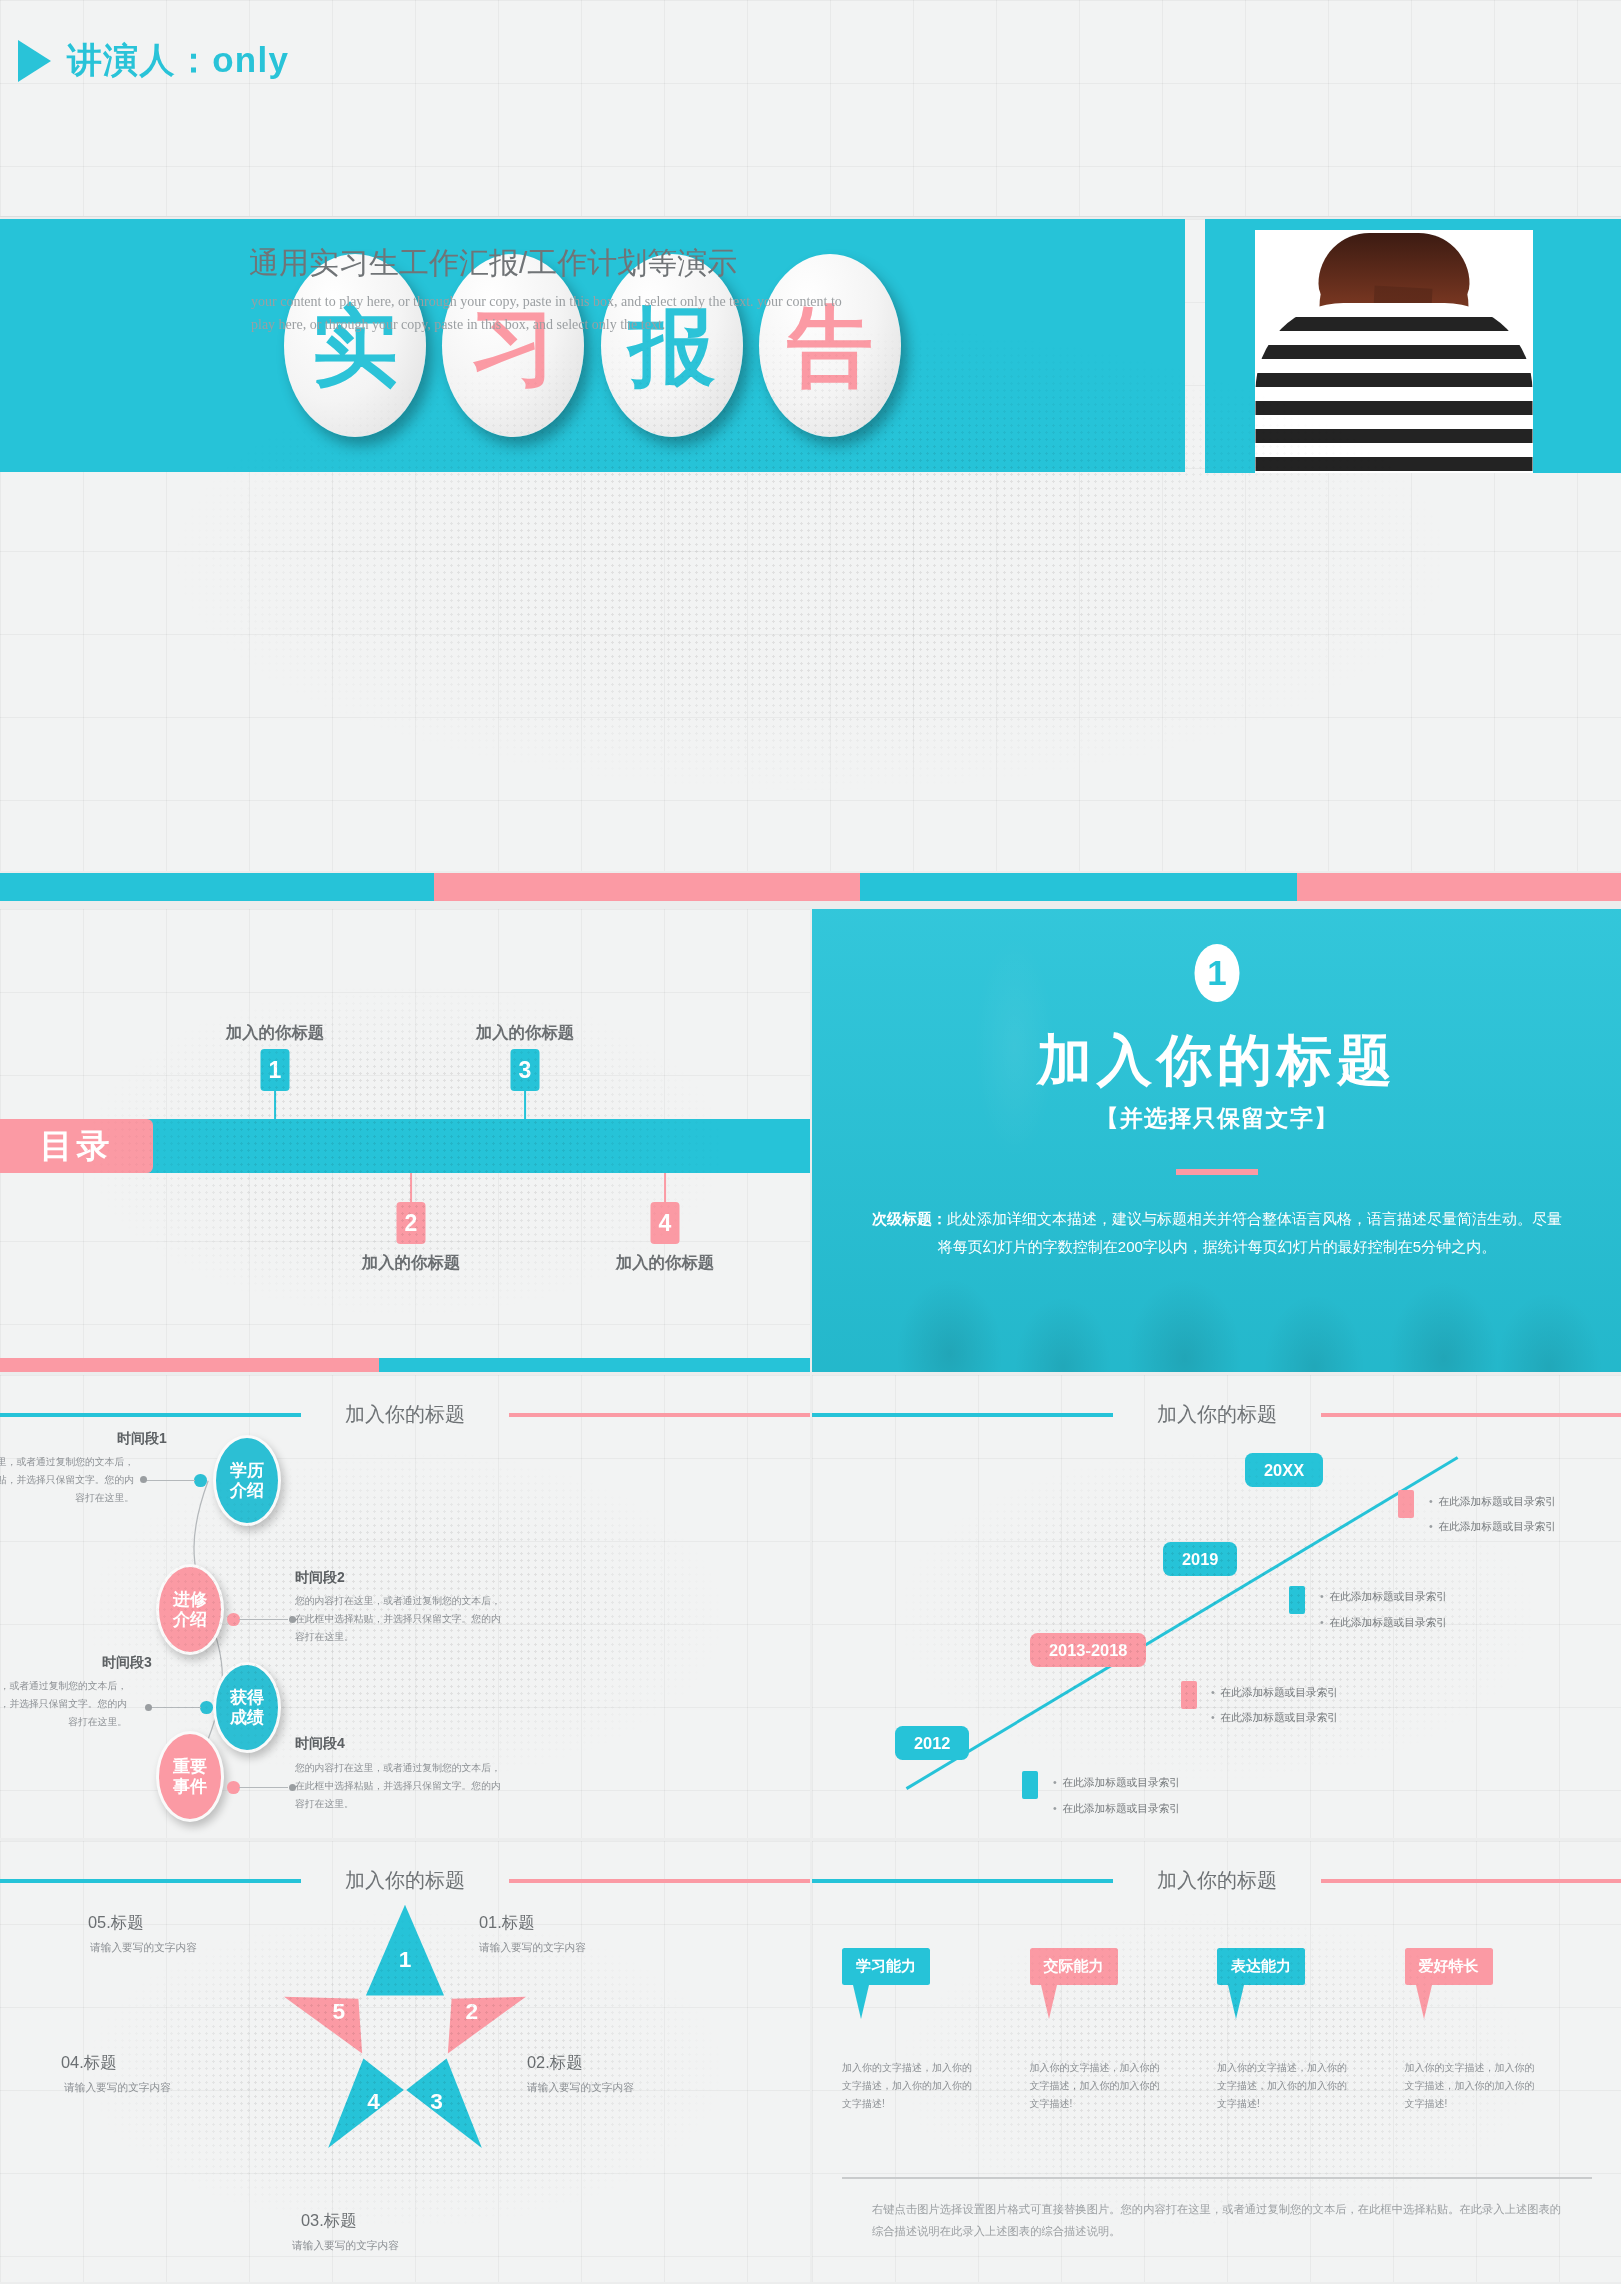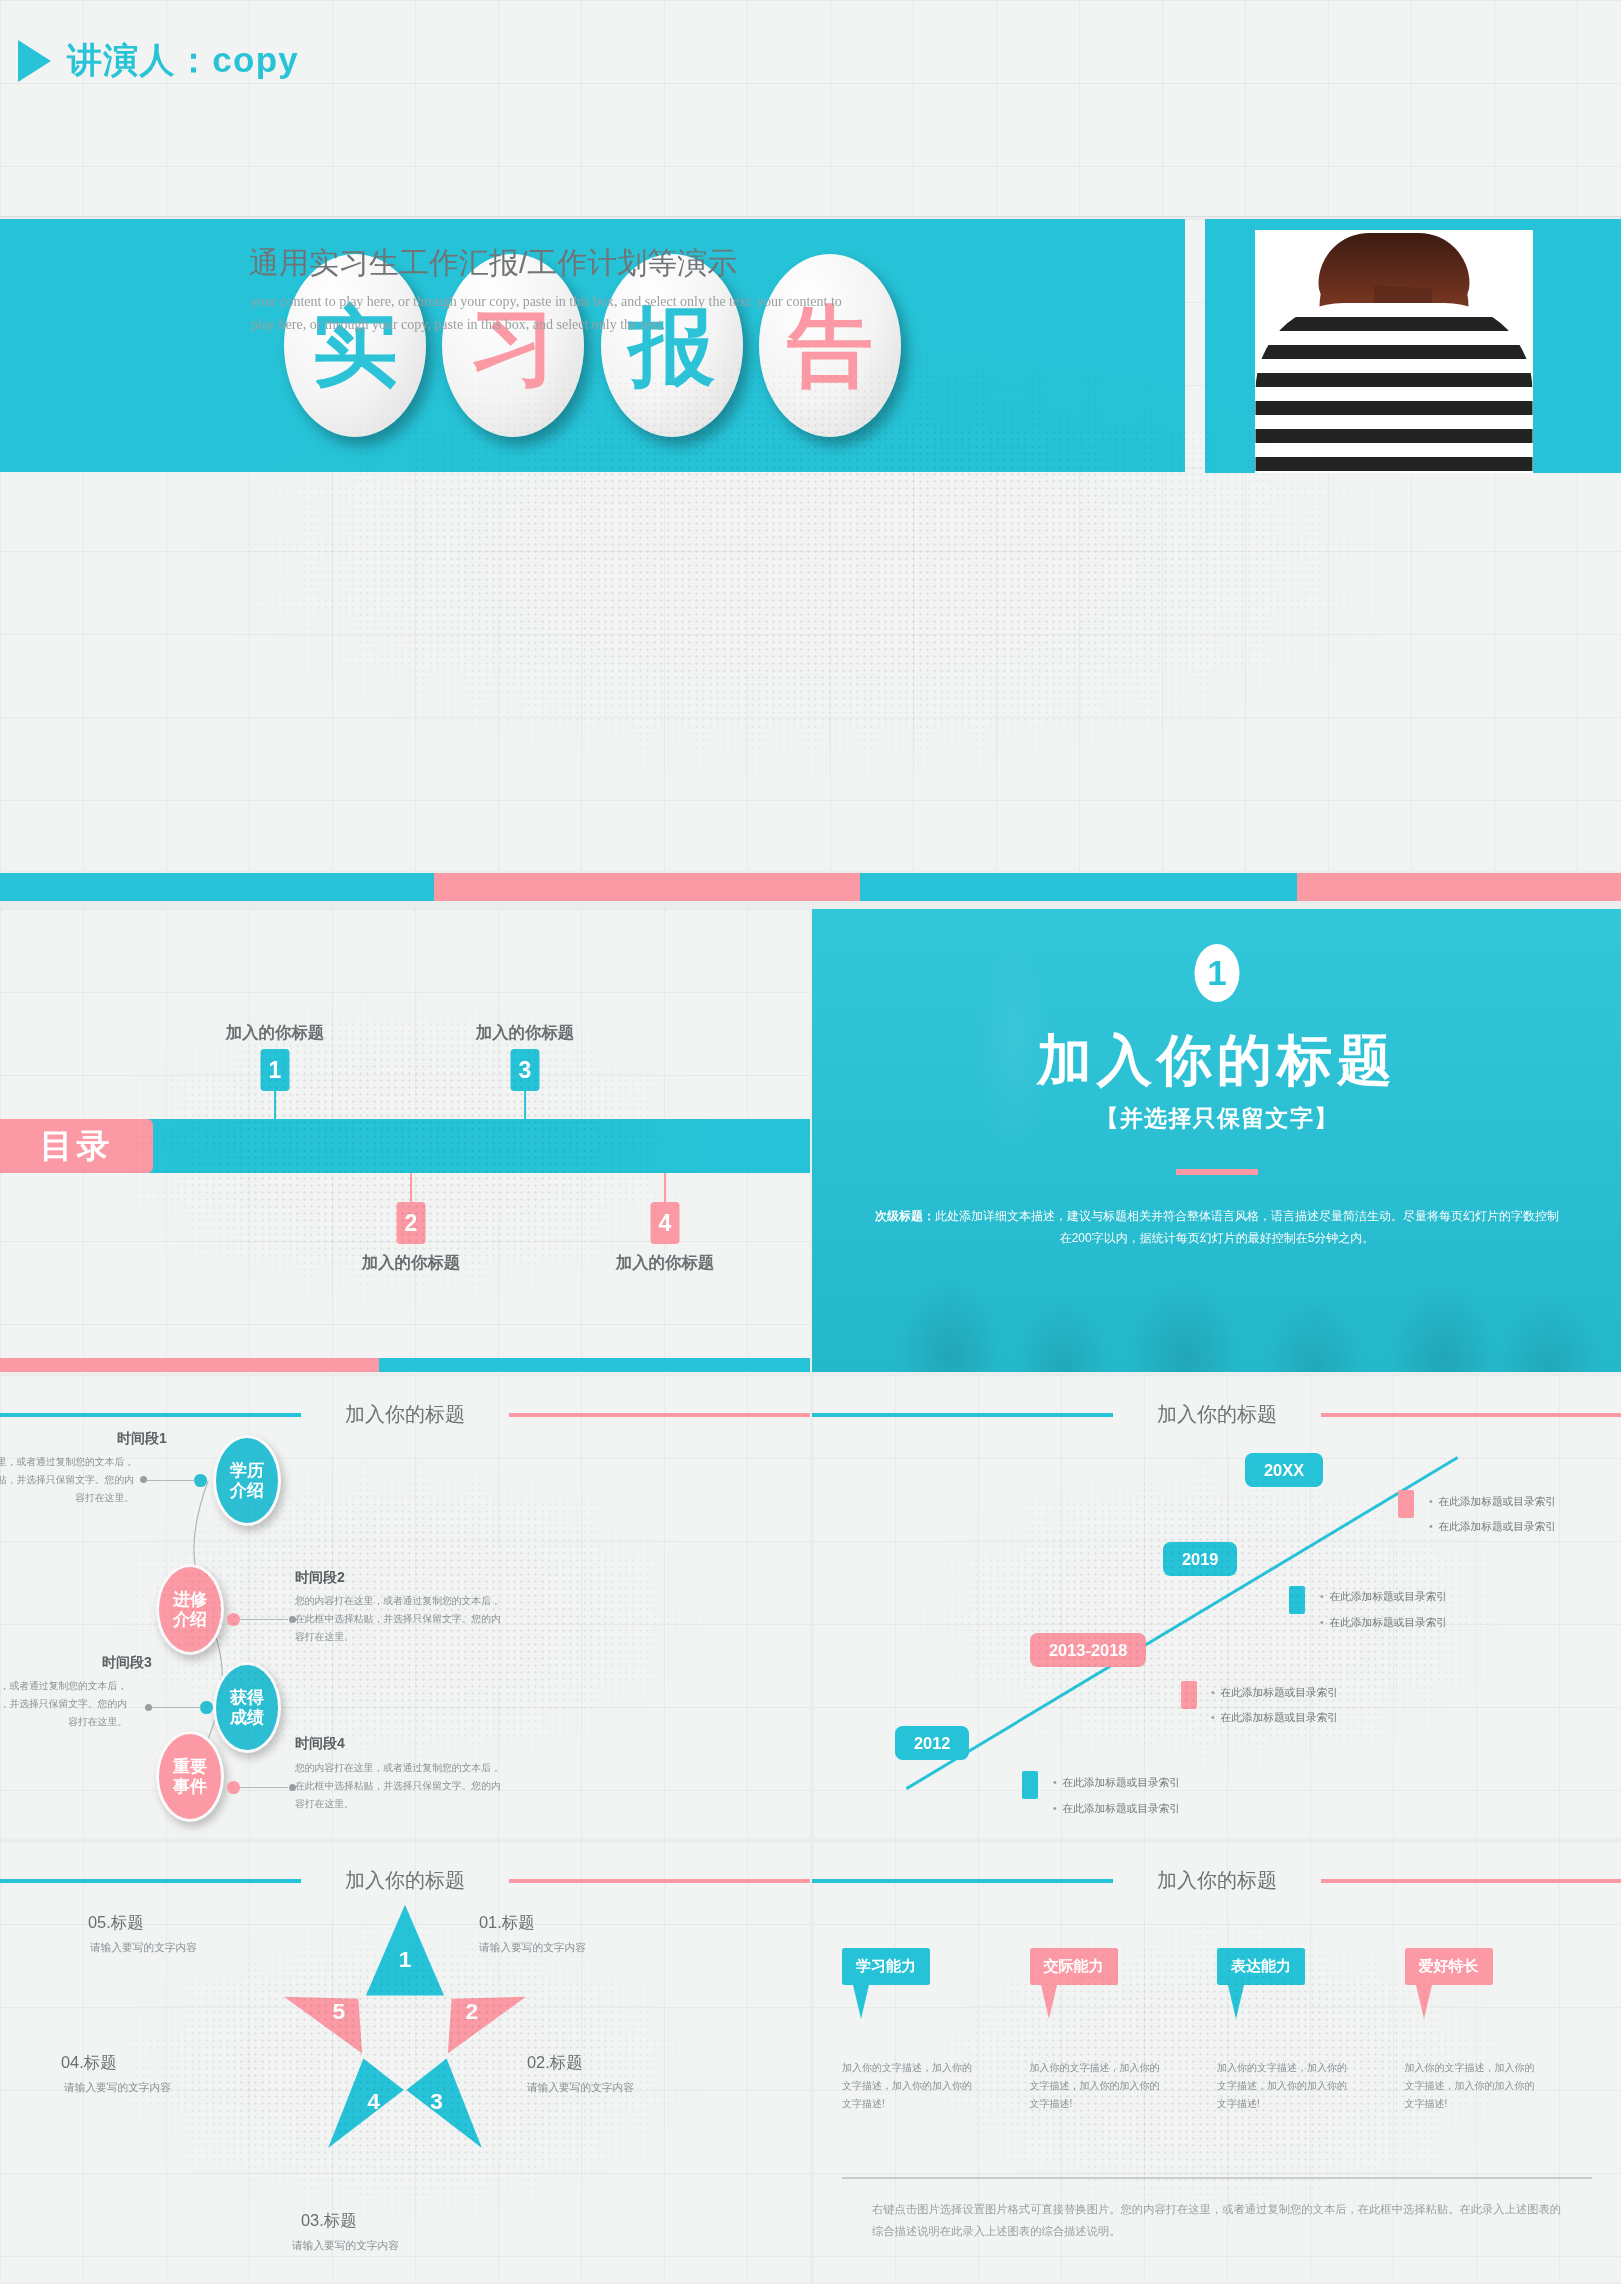--- a/index.html
+++ b/index.html
@@ -155,21 +155,21 @@
     position:absolute; left:50%; top:115px; transform:translateX(-50%);
     font-size:55px; font-weight:bold; color:#fff; letter-spacing:5px; white-space:nowrap;
   }
   #sec-sub{
     position:absolute; left:50%; top:194px; transform:translateX(-50%);
     font-size:23px; font-weight:bold; color:#fff; letter-spacing:1.3px; white-space:nowrap;
   }
   #sec-rule{ position:absolute; left:50%; top:260px; transform:translateX(-50%); width:82px; height:6.3px; background:#fb9aa4; }
   #sec-body{
     position:absolute; left:50%; top:296px; transform:translateX(-50%);
-    width:693px; text-align:center; font-size:12px; line-height:1.85; color:#ffffff;
+    width:693px; text-align:center; font-size:15px; line-height:1.85; color:#ffffff;
   }
   #sec-body b{ font-weight:bold; }
 
   
   .sl-head{ position:absolute; left:0; top:24px; width:100%; height:31.5px; display:flex; align-items:center; }
   .sl-head .line{ height:4.4px; flex:1; }
   .sl-head .line.cy{ background:#26c3d8; }
   .sl-head .line.pk{ background:#fb9aa4; }
   .sl-head .htxt{ font-size:20px; color:#6f7376; padding:0 44px; white-space:nowrap; }
 
@@ -243,21 +243,21 @@
   }
 </style>
 </head>
 <body>
 
 <div id="page">
 
   <div id="header" class="grid-bg">
     <div class="hdr-inner">
       <div id="hdr-tri"></div>
-      <div id="hdr-text">讲演人：copy</div>
+      <div id="hdr-text">讲演人：only</div>
     </div>
   </div>
 
   <div id="slide-title" class="grid-bg dots-bg">
     <div id="title-cyan-band"></div>
 
     <div id="title-bubbles">
       <div class="tb cy">实</div>
       <div class="tb pk">习</div>
       <div class="tb cy">报</div>

